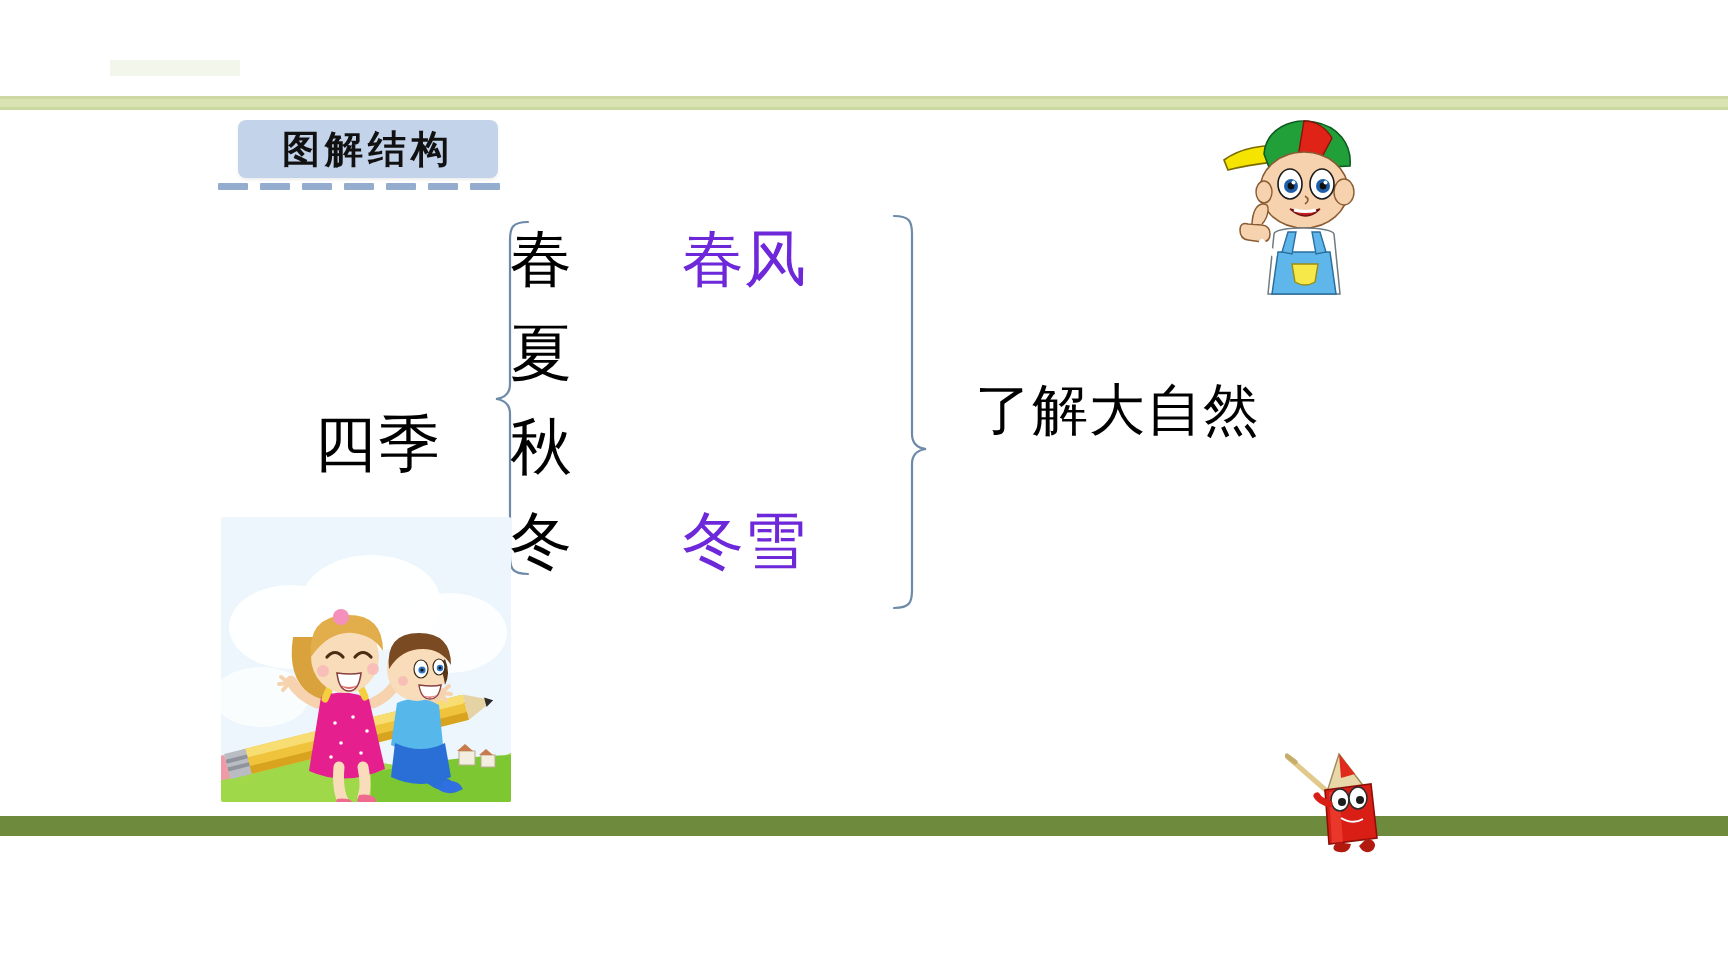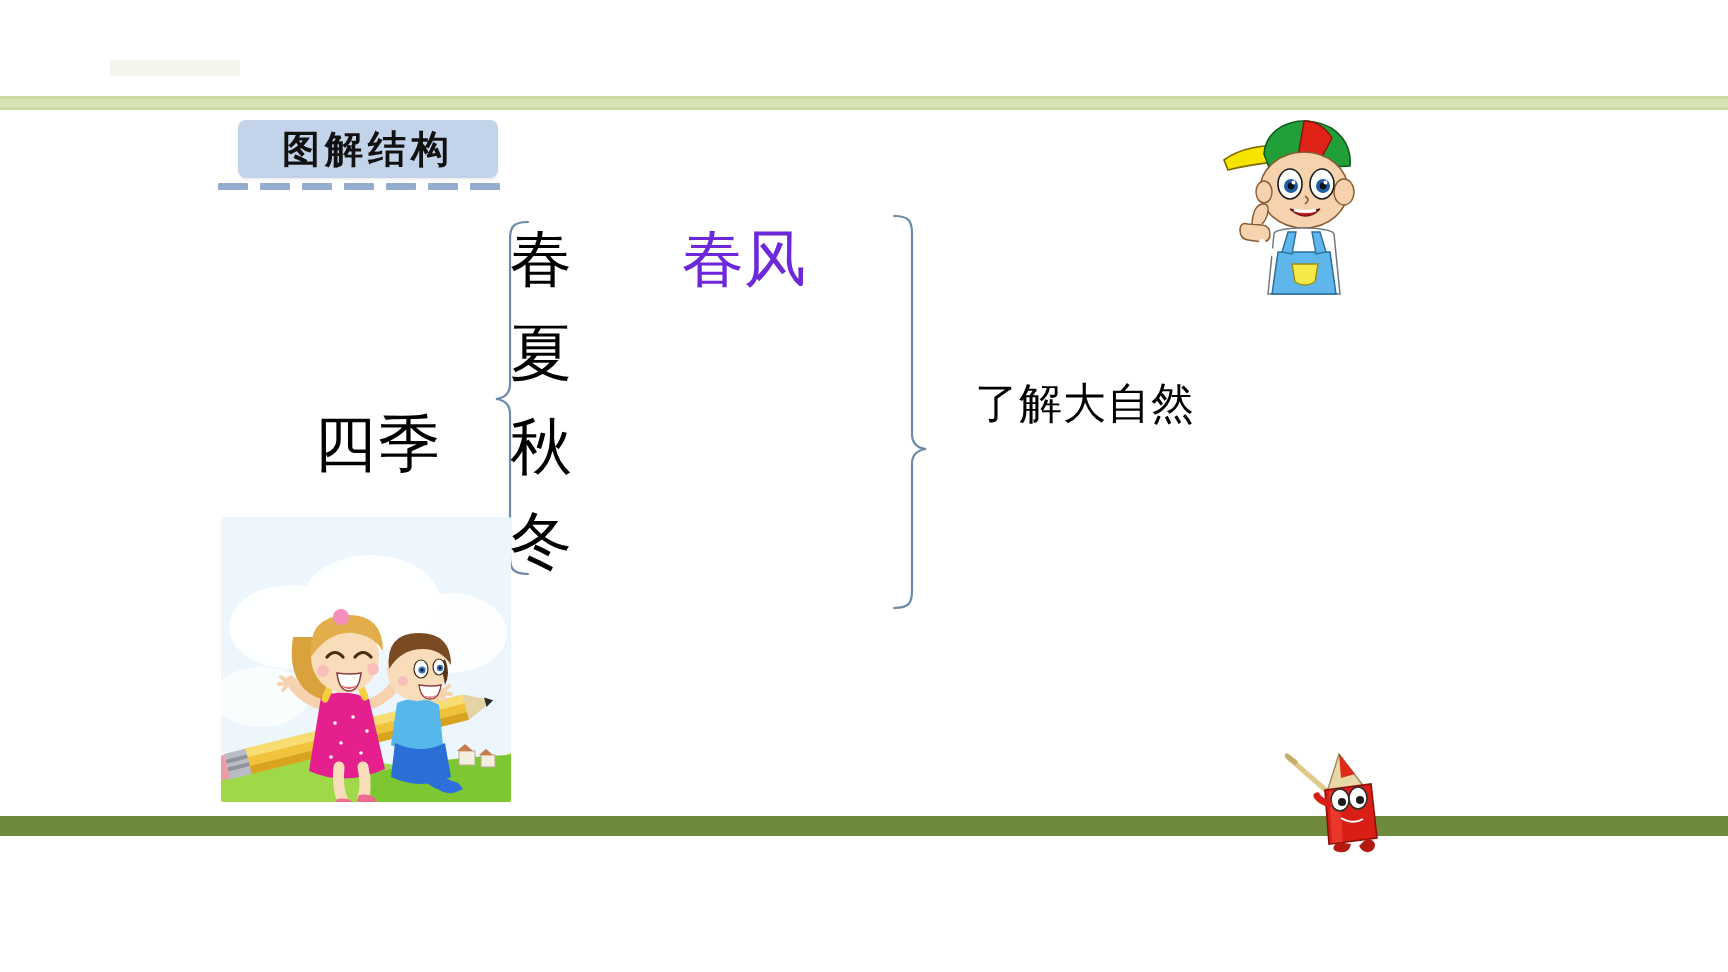--- a/index.html
+++ b/index.html
@@ -149,21 +149,21 @@
     color: #6d28d9;
     font-family: "DejaVu Sans", "Liberation Sans", sans-serif;
     white-space: nowrap;
     margin-left: 32px;
   }
 
   .right-text {
     position: absolute;
     left: 975px;
     top: 382px;
-    font-size: 43px;
+    font-size: 56px;
     line-height: 1;
     color: #000000;
     letter-spacing: 1px;
     white-space: nowrap;
     font-family: "DejaVu Sans", "Liberation Sans", sans-serif;
   }
 
   .bracket-left {
     position: absolute;
     left: 452px;
@@ -243,20 +243,21 @@
       <span class="season-word">春风</span>
     </div>
     <div class="season-row">
       <span class="season-char">夏</span>
     </div>
     <div class="season-row">
       <span class="season-char">秋</span>
     </div>
     <div class="season-row">
       <span class="season-char">冬</span>
+      <span class="season-word">冬雪</span>
     </div>
   </div>
 
   <svg class="bracket-right" viewBox="0 0 80 400">
     <path d="M4 4 C 20 4, 22 10, 22 22 L 22 222 C 22 232, 28 236, 36 237 C 28 238, 22 242, 22 252 L 22 378 C 22 390, 20 396, 4 396" fill="none" stroke="#6d8aa8" stroke-width="2.2" stroke-linecap="round"></path>
   </svg>
 
   <div class="right-text">了解大自然</div>
 
   <svg class="boy-clip" viewBox="0 0 170 185">

